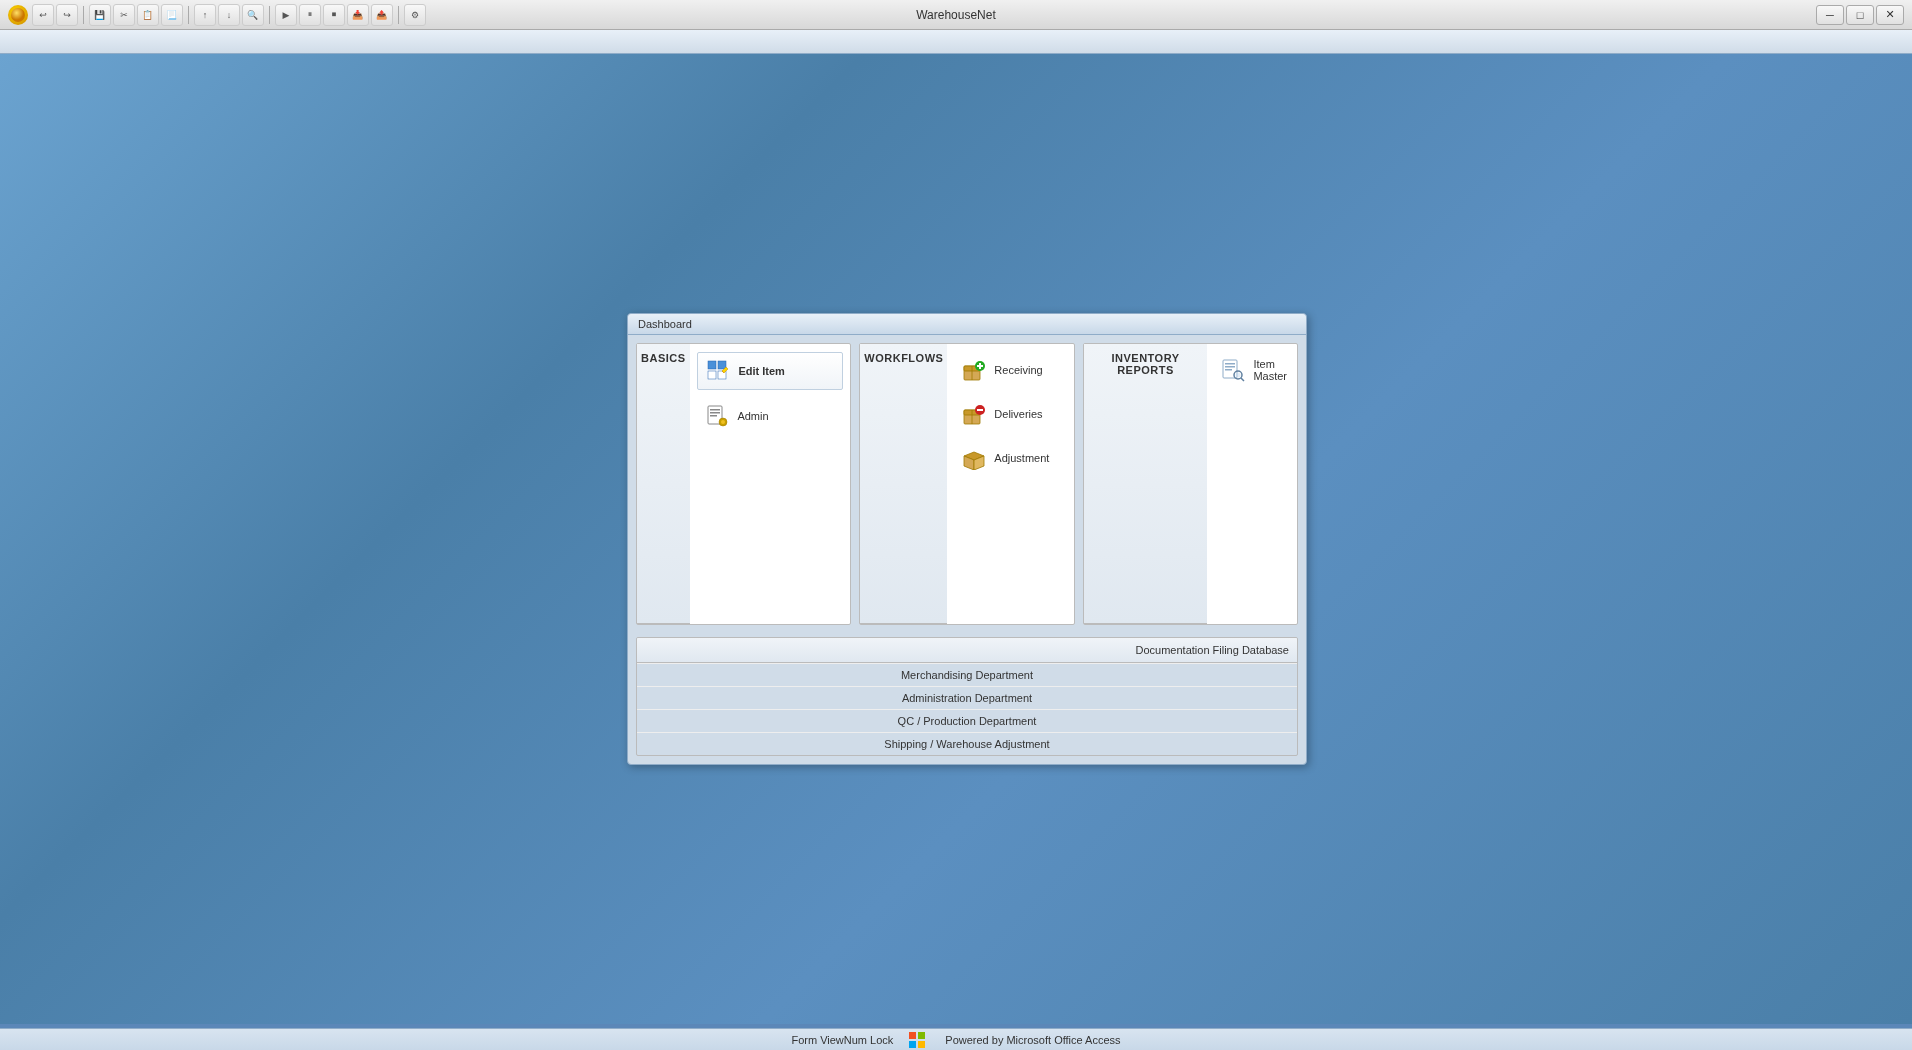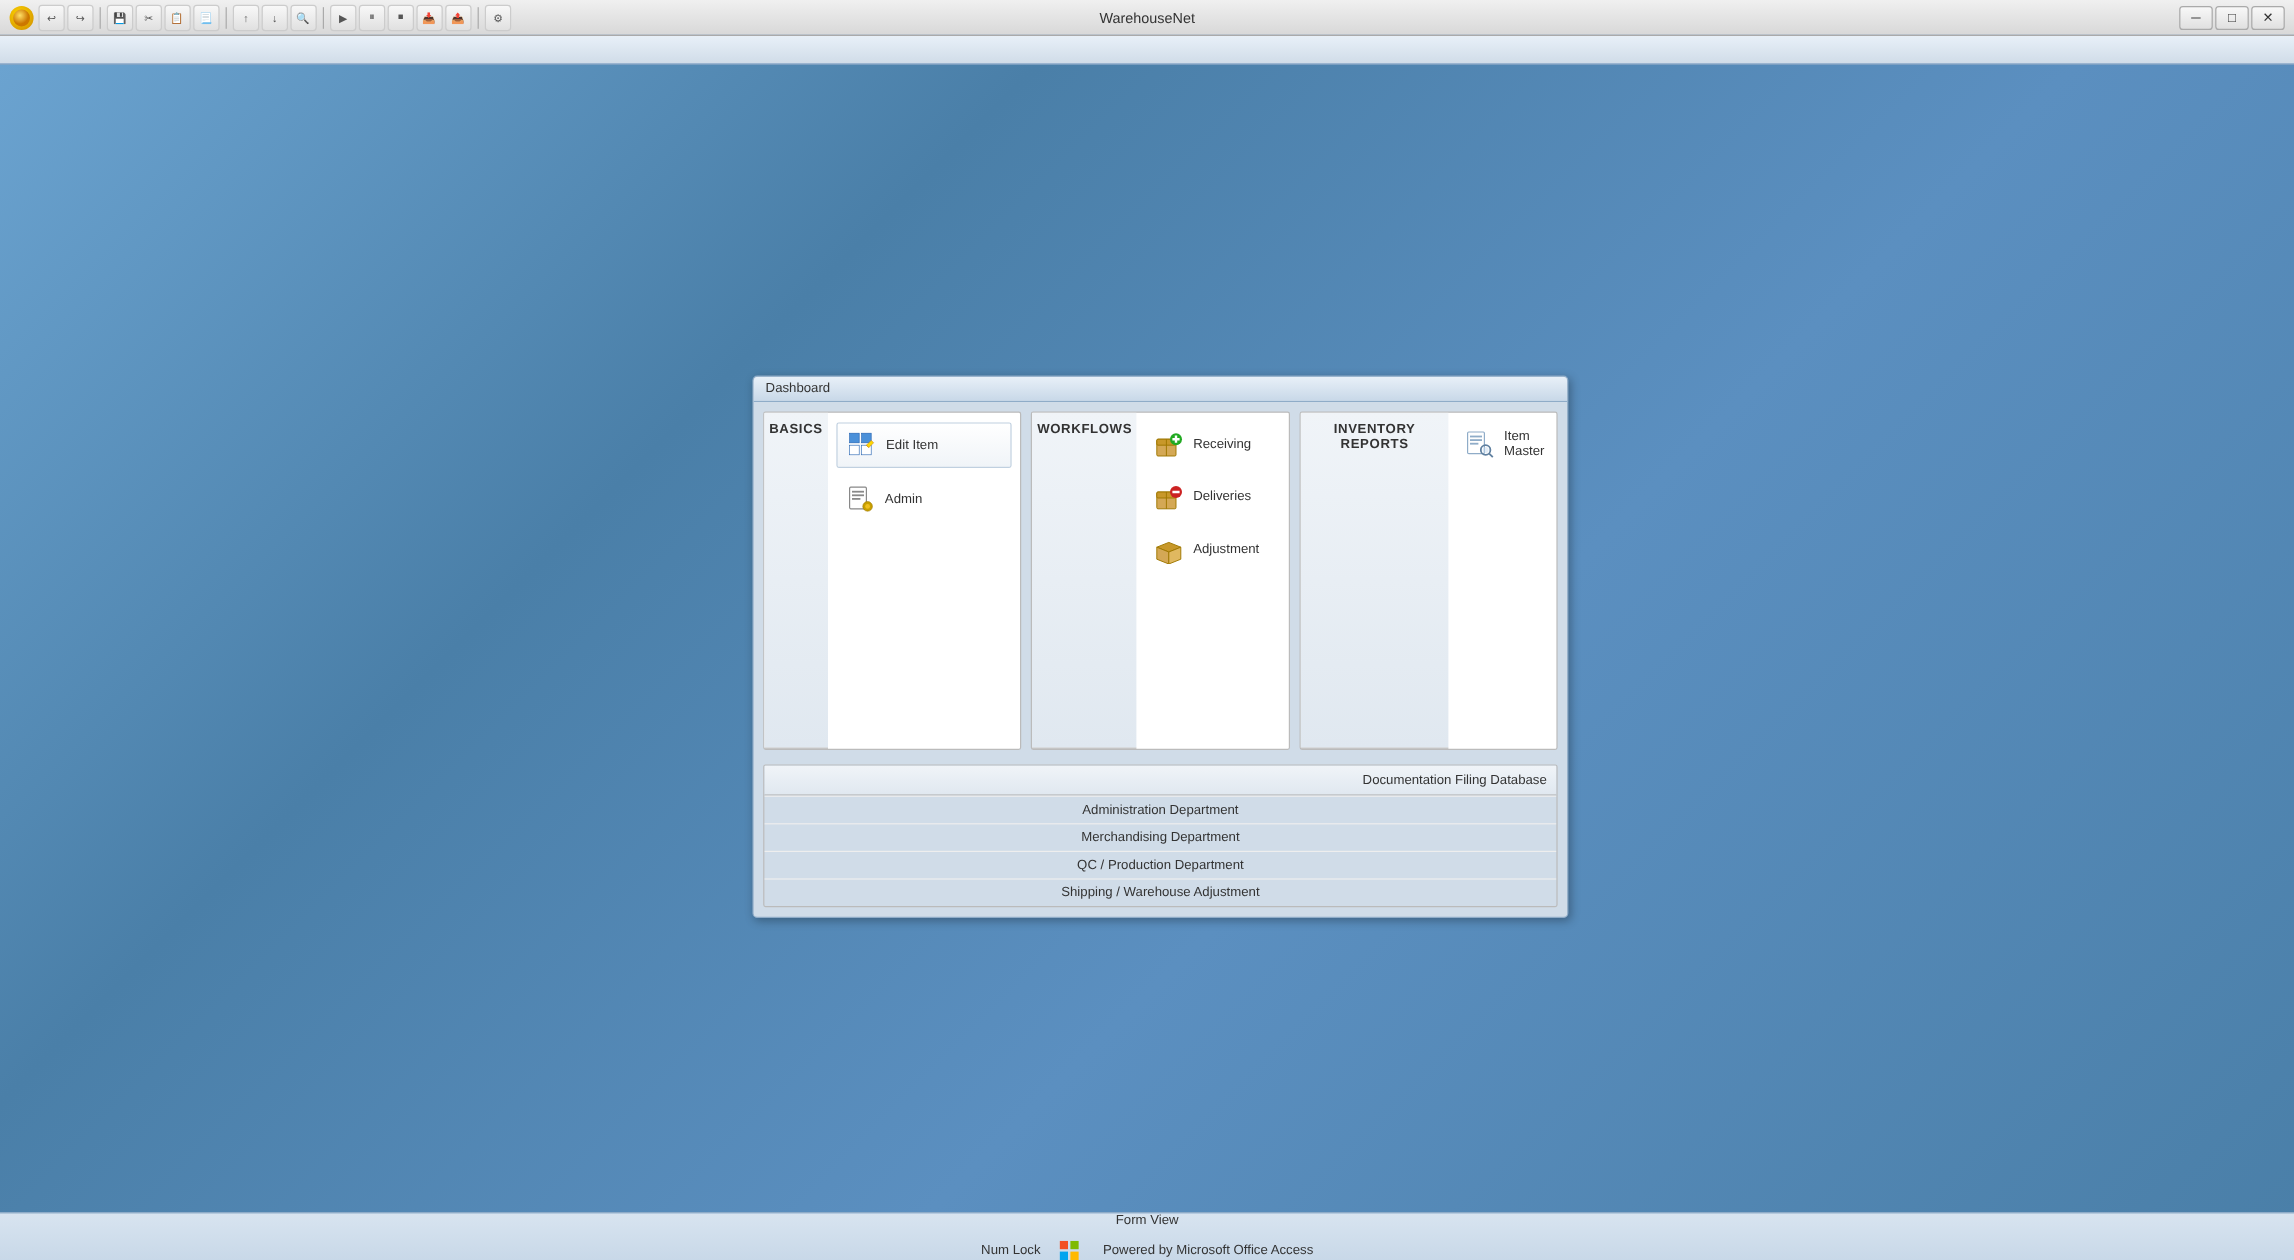--- a/index.html
+++ b/index.html
@@ -187,20 +187,21 @@
       gap: 8px;
       cursor: pointer;
       border-radius: 2px;
       font-size: 11px;
       color: #333;
     }
 
     .menu-item.highlighted {
       background: linear-gradient(to bottom, #ffffff, #f0f4f8);
       border: 1px solid #c0d0e0;
+      font-weight: bold;
     }
 
     
     .icon {
       width: 24px;
       height: 24px;
       flex-shrink: 0;
       display: flex;
       align-items: center;
       justify-content: center;
@@ -228,34 +229,33 @@
       font-size: 11px;
       color: #333;
       cursor: pointer;
       text-align: center;
       border-top: 1px solid #eee;
     }
     .filing-item:first-child { border-top: none; }
 
     
     .status-bar {
-      height: 40px;
+      height: 22px;
       background: linear-gradient(to bottom, #d8e4f0, #c8d8e8);
       border-top: 1px solid #8facc8;
       display: flex;
       align-items: center;
-      justify-content: space-between;
+      justify-content: center;
       padding: 0 8px;
       font-size: 11px;
       color: #333;
       position: absolute;
       bottom: 0;
       left: 0;
       right: 0;
-      flex-direction: column;
     }
 
     .status-right {
       display: flex;
       align-items: center;
       gap: 16px;
     }
 
     .status-powered {
       display: flex;
@@ -433,22 +433,22 @@
             <span>Item Master</span>
           </div>
 
         </div>
       </div>
 
     </div>
 
     <div class="filing-section">
       <div class="filing-header">Documentation Filing Database</div>
+      <div class="filing-item">Merchandising Department</div>
       <div class="filing-item">Administration Department</div>
-      <div class="filing-item">Merchandising Department</div>
       <div class="filing-item">QC / Production Department</div>
       <div class="filing-item">Shipping / Warehouse Adjustment</div>
     </div>
 
   </div>
 </div>
 
 <div class="status-bar">
   <span>Form View</span>
   <div class="status-right">

